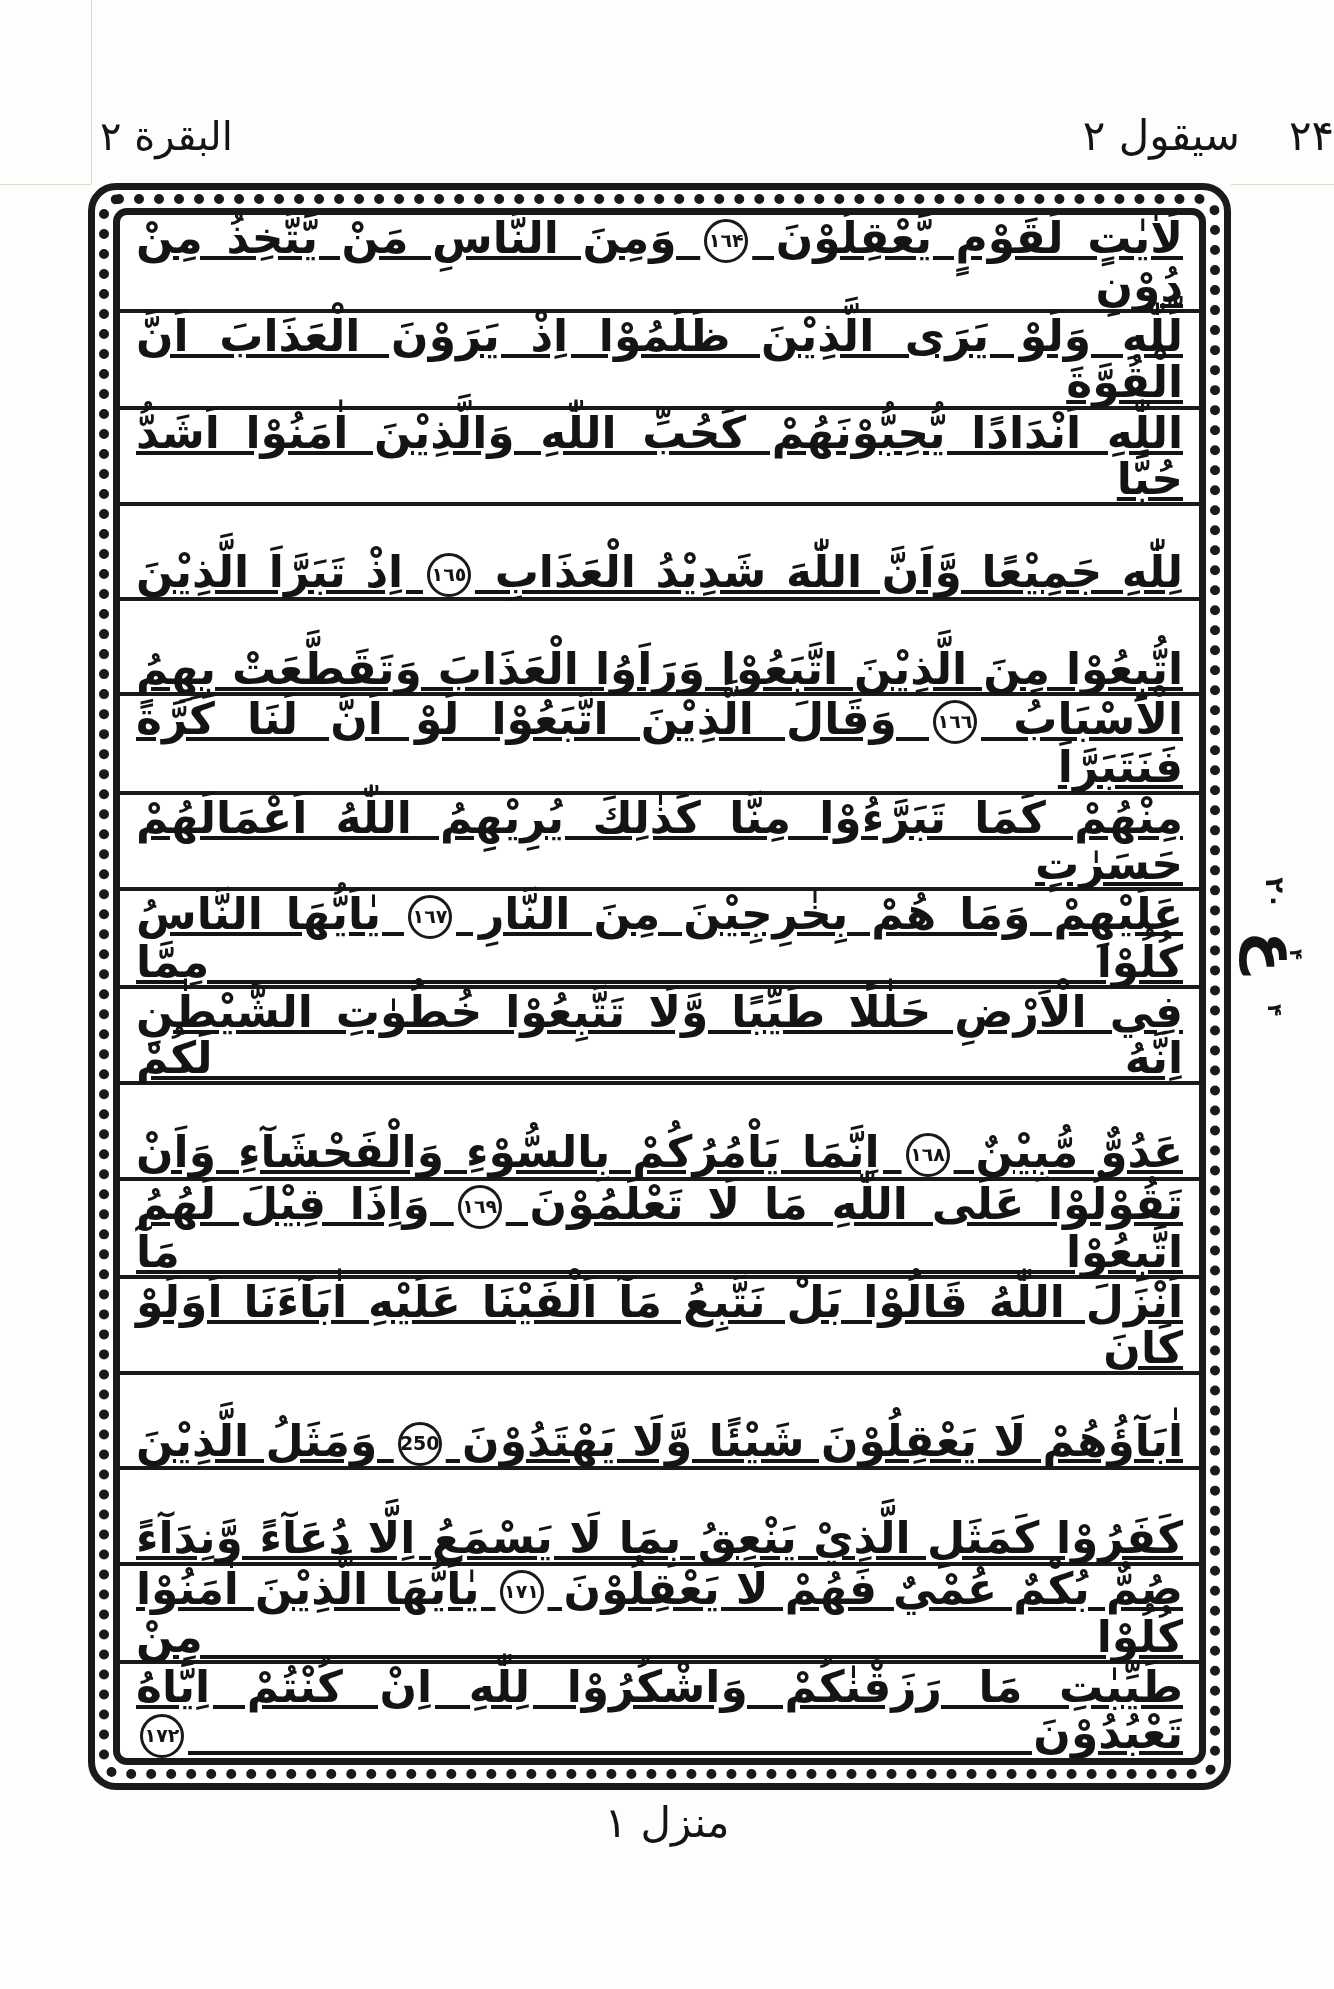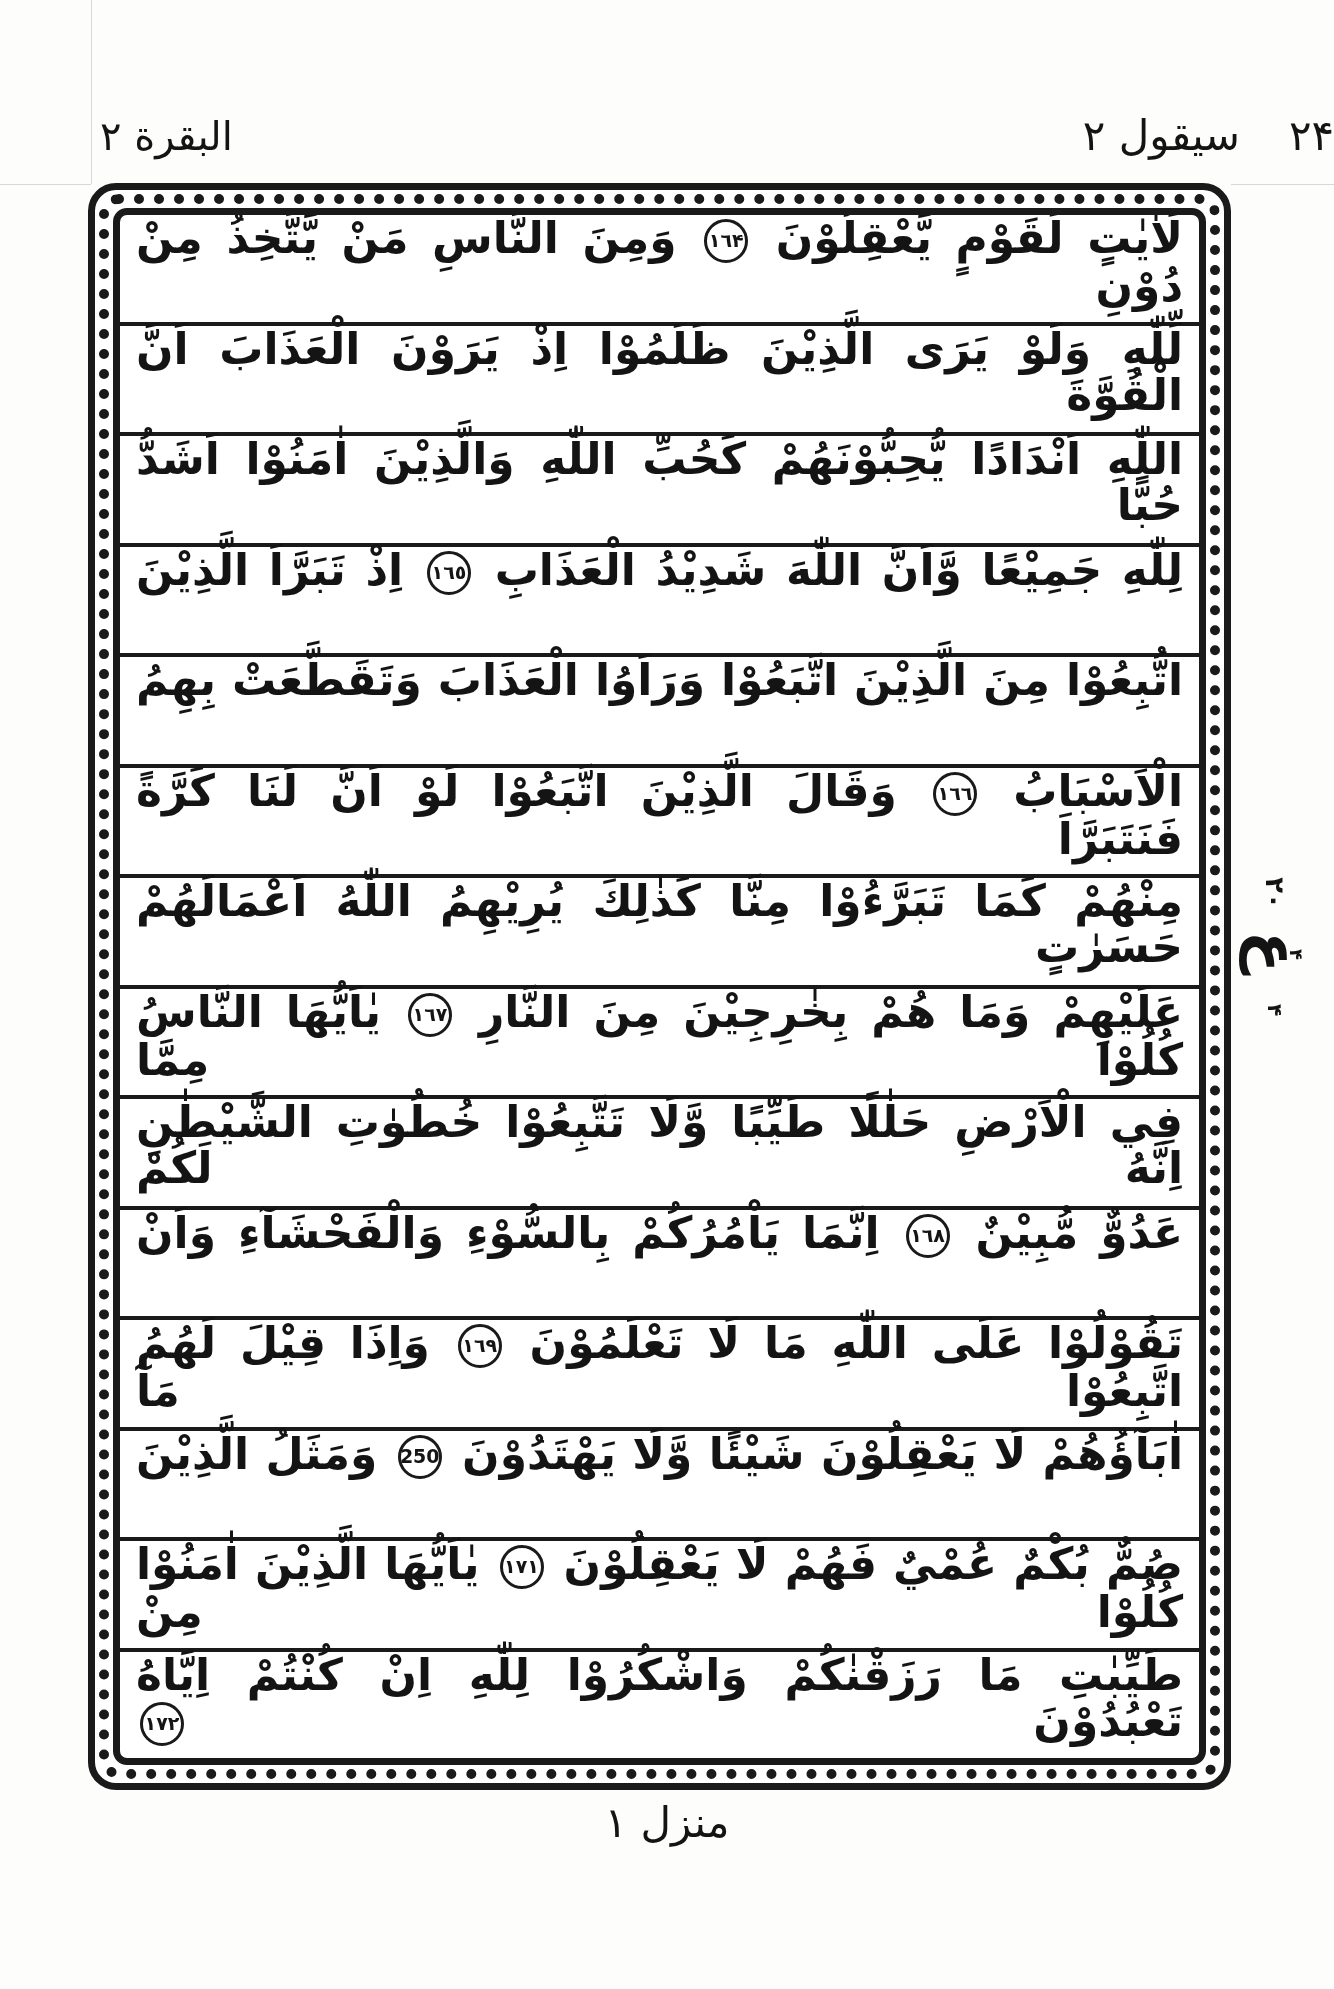--- a/index.html
+++ b/index.html
@@ -39,24 +39,25 @@
     padding:4px;
   }
   .inner{
     box-sizing:border-box;width:100%;height:100%;
     border:7px solid #1a1a1a;border-radius:14px;
     overflow:hidden;
     display:flex;flex-direction:column;
   }
   .row{
     flex:1 1 0;
-    display:flex;align-items:flex-start;
+    display:flex;align-items:flex-end;
     padding:0 16px;
     border-bottom:4px solid #1a1a1a;
     overflow:visible;
+    text-decoration:underline;
   }
   .row:last-child{border-bottom:none;}
   .line-text{
     width:100%;
     direction:rtl;
     text-align:justify;
     text-align-last:justify;
     font-size:44px;
     font-weight:bold;
     line-height:1.05;
@@ -134,21 +135,27 @@
         <div class="row">
             <div class="line-text">فِي الْاَرْضِ حَلٰلًا طَيِّبًا وَّلَا تَتَّبِعُوْا خُطُوٰتِ الشَّيْطٰنِ اِنَّهُ لَكُمْ</div>
           </div>
         <div class="row">
             <div class="line-text">عَدُوٌّ مُّبِيْنٌ <span class="ayah-marker">١٦٨</span> اِنَّمَا يَاْمُرُكُمْ بِالسُّوْءِ وَالْفَحْشَآءِ وَاَنْ</div>
           </div>
         <div class="row">
             <div class="line-text">تَقُوْلُوْا عَلَى اللّٰهِ مَا لَا تَعْلَمُوْنَ <span class="ayah-marker">١٦٩</span> وَاِذَا قِيْلَ لَهُمُ اتَّبِعُوْا مَآ</div>
           </div>
         <div class="row">
+            <div class="line-text">اَنْزَلَ اللّٰهُ قَالُوْا بَلْ نَتَّبِعُ مَآ اَلْفَيْنَا عَلَيْهِ اٰبَآءَنَا اَوَلَوْ كَانَ</div>
+          </div>
+        <div class="row">
             <div class="line-text">اٰبَآؤُهُمْ لَا يَعْقِلُوْنَ شَيْئًا وَّلَا يَهْتَدُوْنَ <span class="ayah-marker">250</span> وَمَثَلُ الَّذِيْنَ</div>
+          </div>
+        <div class="row">
+            <div class="line-text">كَفَرُوْا كَمَثَلِ الَّذِيْ يَنْعِقُ بِمَا لَا يَسْمَعُ اِلَّا دُعَآءً وَّنِدَآءً</div>
           </div>
         <div class="row">
             <div class="line-text">صُمٌّ بُكْمٌ عُمْيٌ فَهُمْ لَا يَعْقِلُوْنَ <span class="ayah-marker">١٧١</span> يٰاَيُّهَا الَّذِيْنَ اٰمَنُوْا كُلُوْا مِنْ</div>
           </div>
         <div class="row">
             <div class="line-text">طَيِّبٰتِ مَا رَزَقْنٰكُمْ وَاشْكُرُوْا لِلّٰهِ اِنْ كُنْتُمْ اِيَّاهُ تَعْبُدُوْنَ <span class="ayah-marker">١٧٢</span></div>
           </div>
       </div>
     </div>
   </div>

